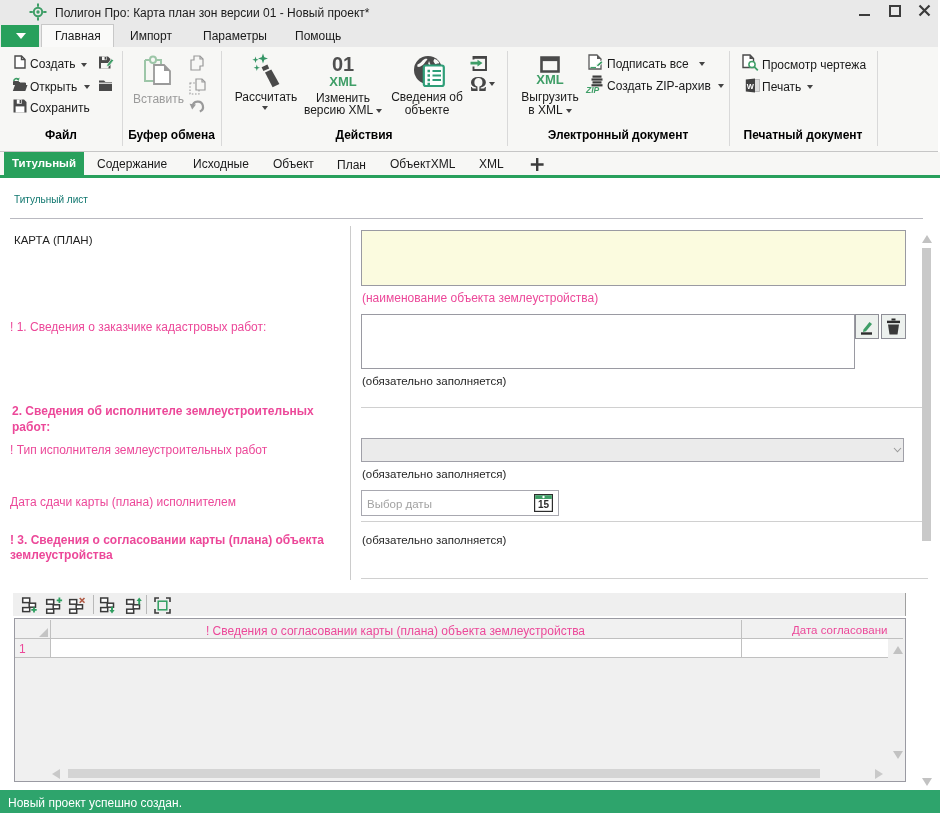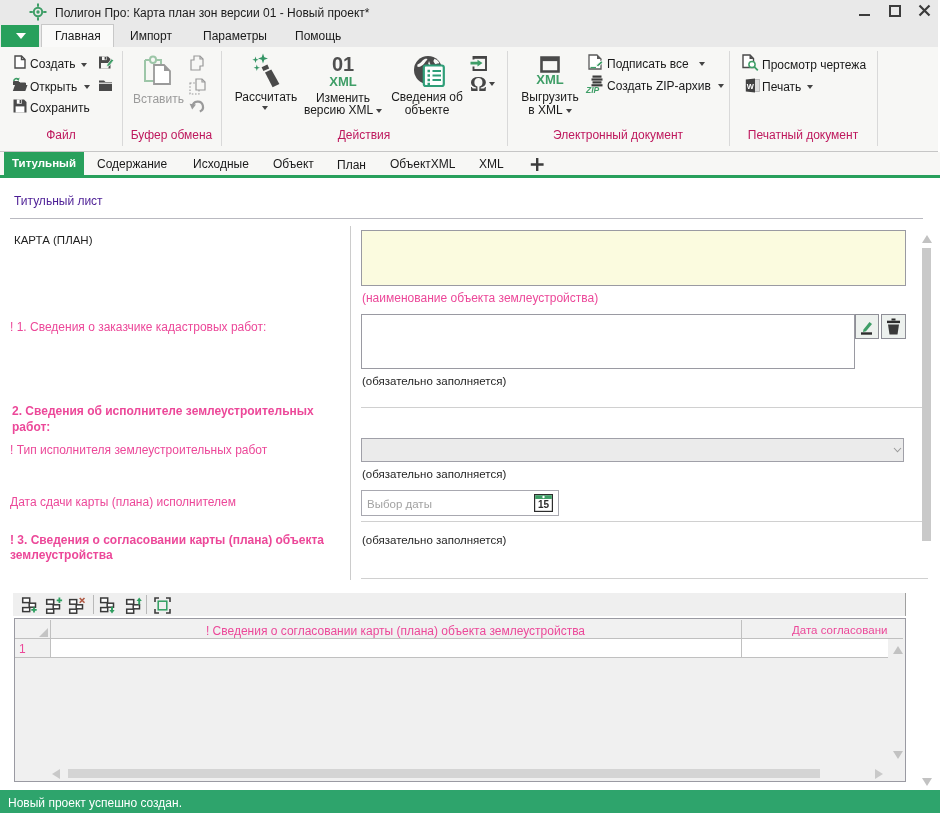--- a/index.html
+++ b/index.html
@@ -2,21 +2,21 @@
 <html><head>
 <meta charset="utf-8">
 <style>
   html,body{margin:0;padding:0;}
   body{width:940px;height:813px;overflow:hidden;font-family:"Liberation Sans",sans-serif;}
   #app{position:relative;width:940px;height:813px;background:#ffffff;overflow:hidden;}
   .abs{position:absolute;}
   .t12{font-size:12px;color:#1a1a1a;}
   .t11{font-size:12px;color:#ec4899;}
   .gray{color:#9a9a9a;}
-  .glabel{font-size:12px;color:#be185d;}
+  .glabel{font-size:12px;color:#000000;font-weight:bold;}
   .vsep{position:absolute;width:1px;background:#d9d9d9;}
   .hrule{position:absolute;height:1px;background:#b9b9c0;}
   .arrow-dn-sm{display:inline-block;width:0;height:0;border-left:3.5px solid transparent;border-right:3.5px solid transparent;border-top:4px solid #444;}
 </style>
 </head>
 <body>
 <div id="app">
 
   <div class="abs" style="left:0;top:0;width:938px;height:24px;background:#e9e9e9;"></div>
   <svg class="abs" style="left:29px;top:3px;" width="18" height="18" viewBox="0 0 18 18">
@@ -193,21 +193,21 @@
   <div class="abs t12" style="left:97px;top:157px;">Содержание</div>
   <div class="abs t12" style="left:193px;top:157px;">Исходные</div>
   <div class="abs t12" style="left:273px;top:157px;">Объект</div>
   <div class="abs t12" style="left:337px;top:158px;">План</div>
   <div class="abs t12" style="left:390px;top:157px;">ОбъектXML</div>
   <div class="abs t12" style="left:479px;top:157px;">XML</div>
   <svg class="abs" style="left:530px;top:157px;" width="15" height="15" viewBox="0 0 15 15">
     <path d="M7.2 1 V14 M0.8 7.5 H13.6" stroke="#3c3c3c" stroke-width="2.4"></path>
   </svg>
 
-  <div class="abs" style="left:14px;top:194px;font-size:12px;color:#4c1d95;">Титульный лист</div>
+  <div class="abs" style="left:14px;top:194px;font-size:10px;color:#0f766e;">Титульный лист</div>
   <div class="hrule" style="left:10px;top:218px;width:913px;"></div>
 
   <div class="vsep" style="left:350px;top:226px;height:354px;background:#cccccc;"></div>
 
   <div class="abs" style="left:14px;top:234px;font-size:11.5px;color:#1f1f1f;">КАРТА (ПЛАН)</div>
   <div class="abs" style="left:361px;top:230px;width:545px;height:56px;background:#fbfbdf;border:1px solid #9a9aa2;box-sizing:border-box;"></div>
   <div class="abs t11" style="left:362px;top:290.5px;">(наименование объекта землеустройства)</div>
 
   <div class="abs t11" style="left:10px;top:320px;">! 1. Сведения о заказчике кадастровых работ:</div>
   <div class="abs" style="left:361px;top:314px;width:494px;height:55px;background:#fff;border:1px solid #9a9aa2;box-sizing:border-box;"></div>

